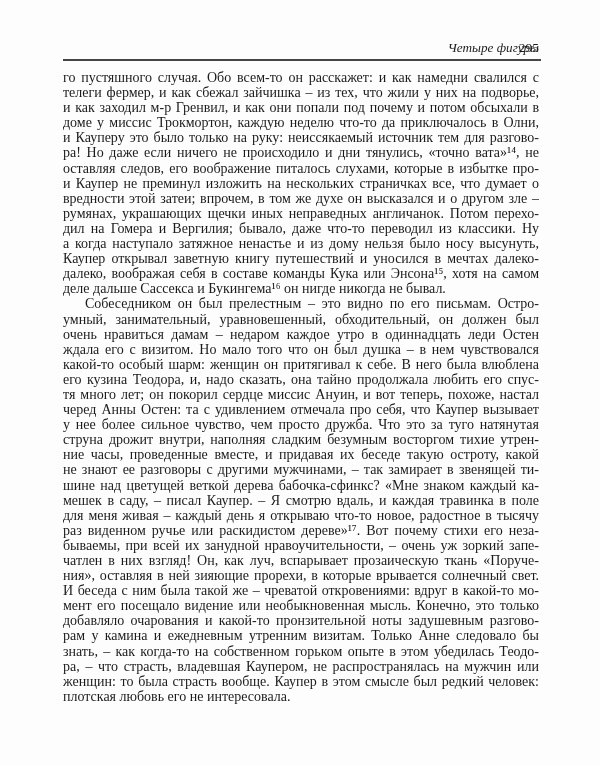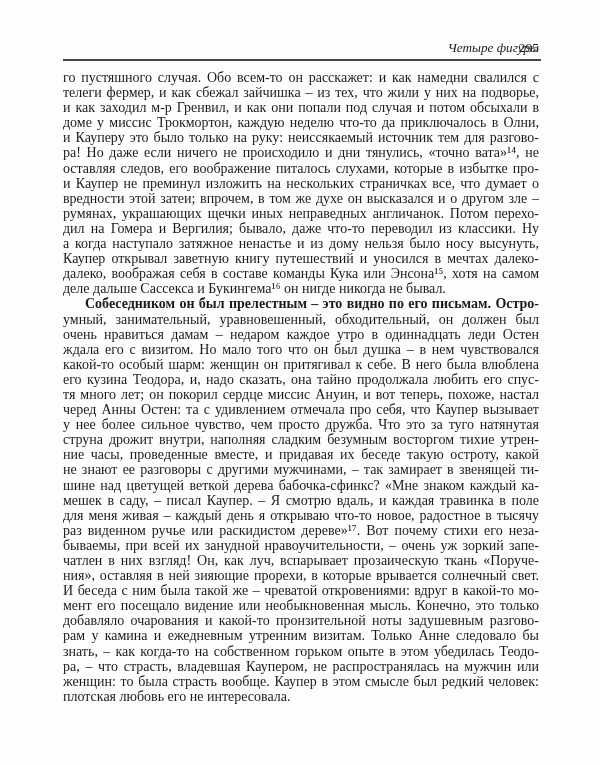--- a/index.html
+++ b/index.html
@@ -59,37 +59,36 @@
     text-align: justify;
     text-align-last: justify;
     white-space: normal;
     overflow: hidden;
   }
   .line.last {
     text-align-last: left;
   }
   .line.indent {
     text-indent: 22px;
-    font-weight: bold;
   }
 </style>
 </head>
 <body>
 
 <div class="page">
   <div class="header">
     <span class="title">Четыре фигуры</span>
     <span class="pagenum">295</span>
   </div>
   <div class="rule"></div>
   <div class="body">
       <div class="paragraph">
         <div class="line">го пустяшного случая. Обо всем-то он расскажет: и как намедни свалился с</div>
         <div class="line">телеги фермер, и как сбежал зайчишка – из тех, что жили у них на подворье,</div>
-        <div class="line">и как заходил м-р Гренвил, и как они попали под случая и потом обсыхали в</div>
+        <div class="line">и как заходил м-р Гренвил, и как они попали под почему и потом обсыхали в</div>
         <div class="line">доме у миссис Трокмортон, каждую неделю что-то да приключалось в Олни,</div>
         <div class="line">и Кауперу это было только на руку: неиссякаемый источник тем для разгово-</div>
         <div class="line">ра! Но даже если ничего не происходило и дни тянулись, «точно вата»¹⁴, не</div>
         <div class="line">оставляя следов, его воображение питалось слухами, которые в избытке про-</div>
         <div class="line">и Каупер не преминул изложить на нескольких страничках все, что думает о</div>
         <div class="line">вредности этой затеи; впрочем, в том же духе он высказался и о другом зле –</div>
         <div class="line">румянах, украшающих щечки иных неправедных англичанок. Потом перехо-</div>
         <div class="line">дил на Гомера и Вергилия; бывало, даже что-то переводил из классики. Ну</div>
         <div class="line">а когда наступало затяжное ненастье и из дому нельзя было носу высунуть,</div>
         <div class="line">Каупер открывал заветную книгу путешествий и уносился в мечтах далеко-</div>

